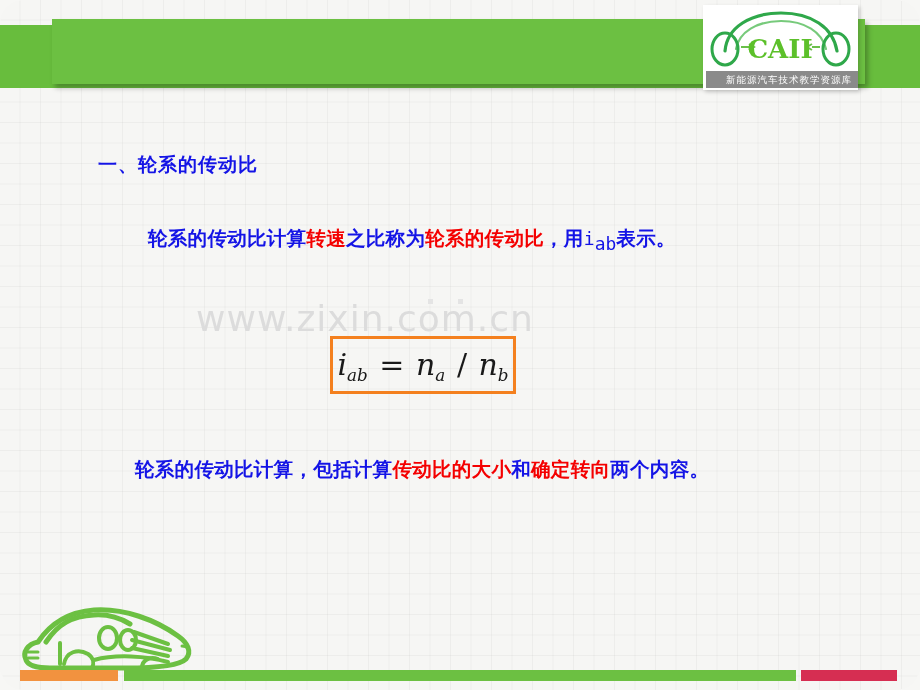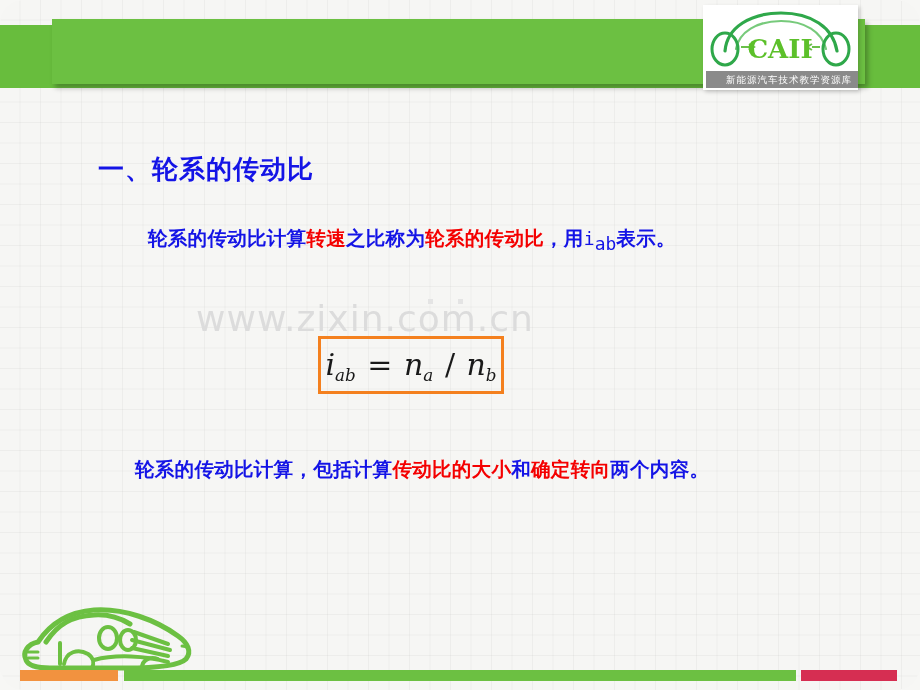--- a/index.html
+++ b/index.html
@@ -80,21 +80,21 @@
     letter-spacing: 1px;
     font-family: "DejaVu Sans", "Liberation Sans", sans-serif;
     white-space: nowrap;
   }
 
   
   .section-title {
     position: absolute;
     left: 98px;
     top: 152px;
-    font-size: 26px;
+    font-size: 19px;
     font-weight: bold;
     color: #1414e6;
     letter-spacing: 1px;
     font-family: "DejaVu Sans", "Liberation Sans", sans-serif;
     white-space: nowrap;
   }
 
   .para {
     position: absolute;
     color: #1414e6;
@@ -146,21 +146,21 @@
     position: absolute;
     left: 410px;
     top: 297px;
     width: 90px;
     height: 16px;
   }
 
   
   .formula-box {
     position: absolute;
-    left: 318px;
+    left: 330px;
     top: 336px;
     width: 186px;
     height: 58px;
     border: 3px solid #f4801e;
     background: transparent;
     box-sizing: border-box;
     padding-left: 22px;
   }
   .formula-text {
     position: absolute;

